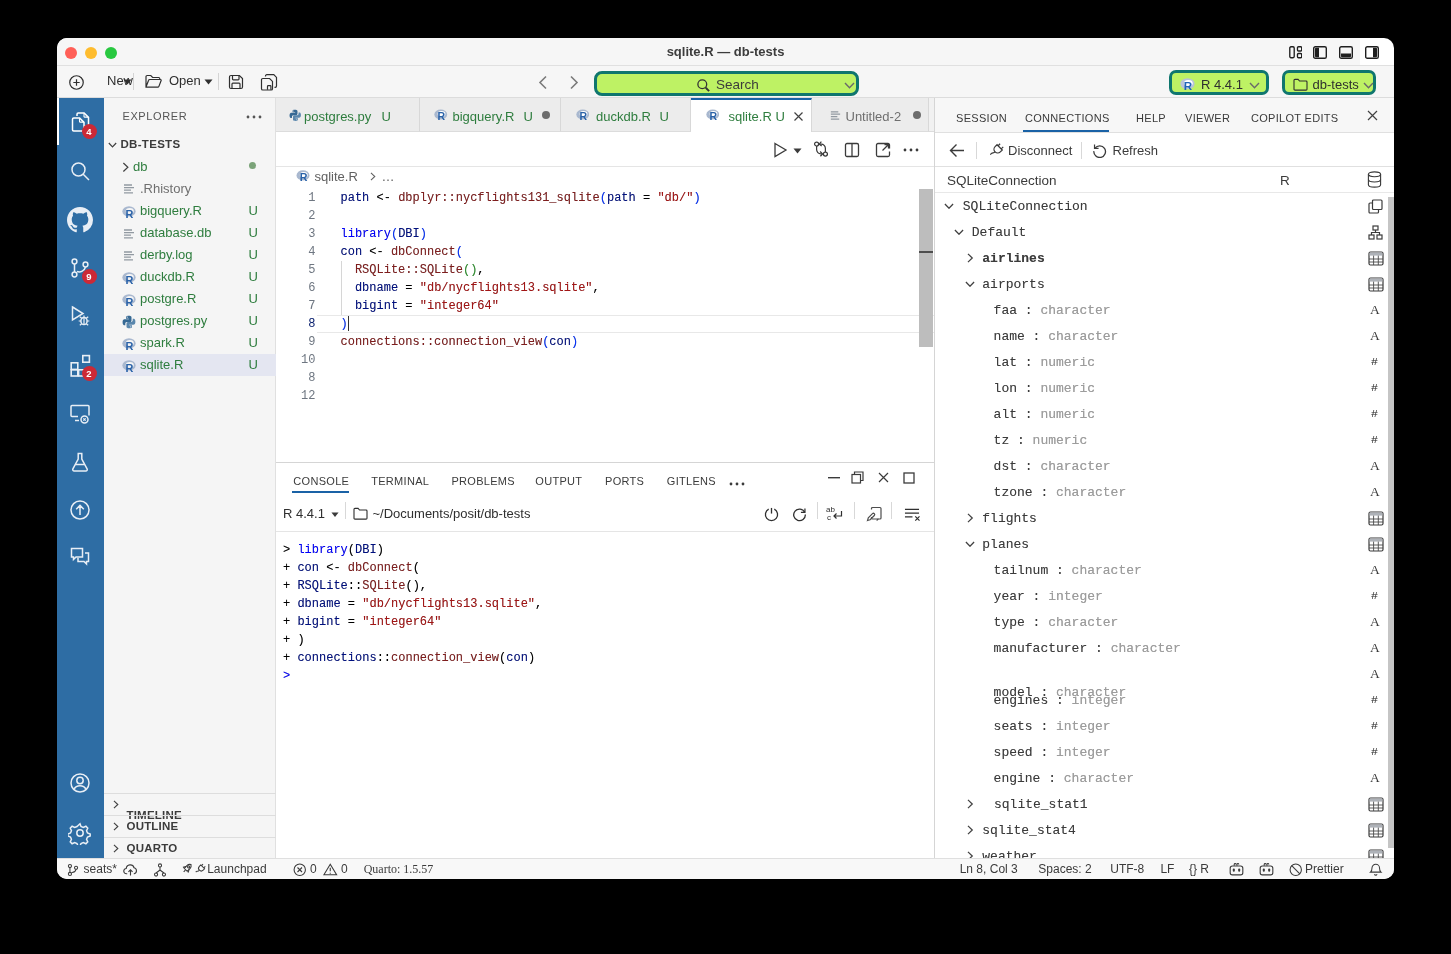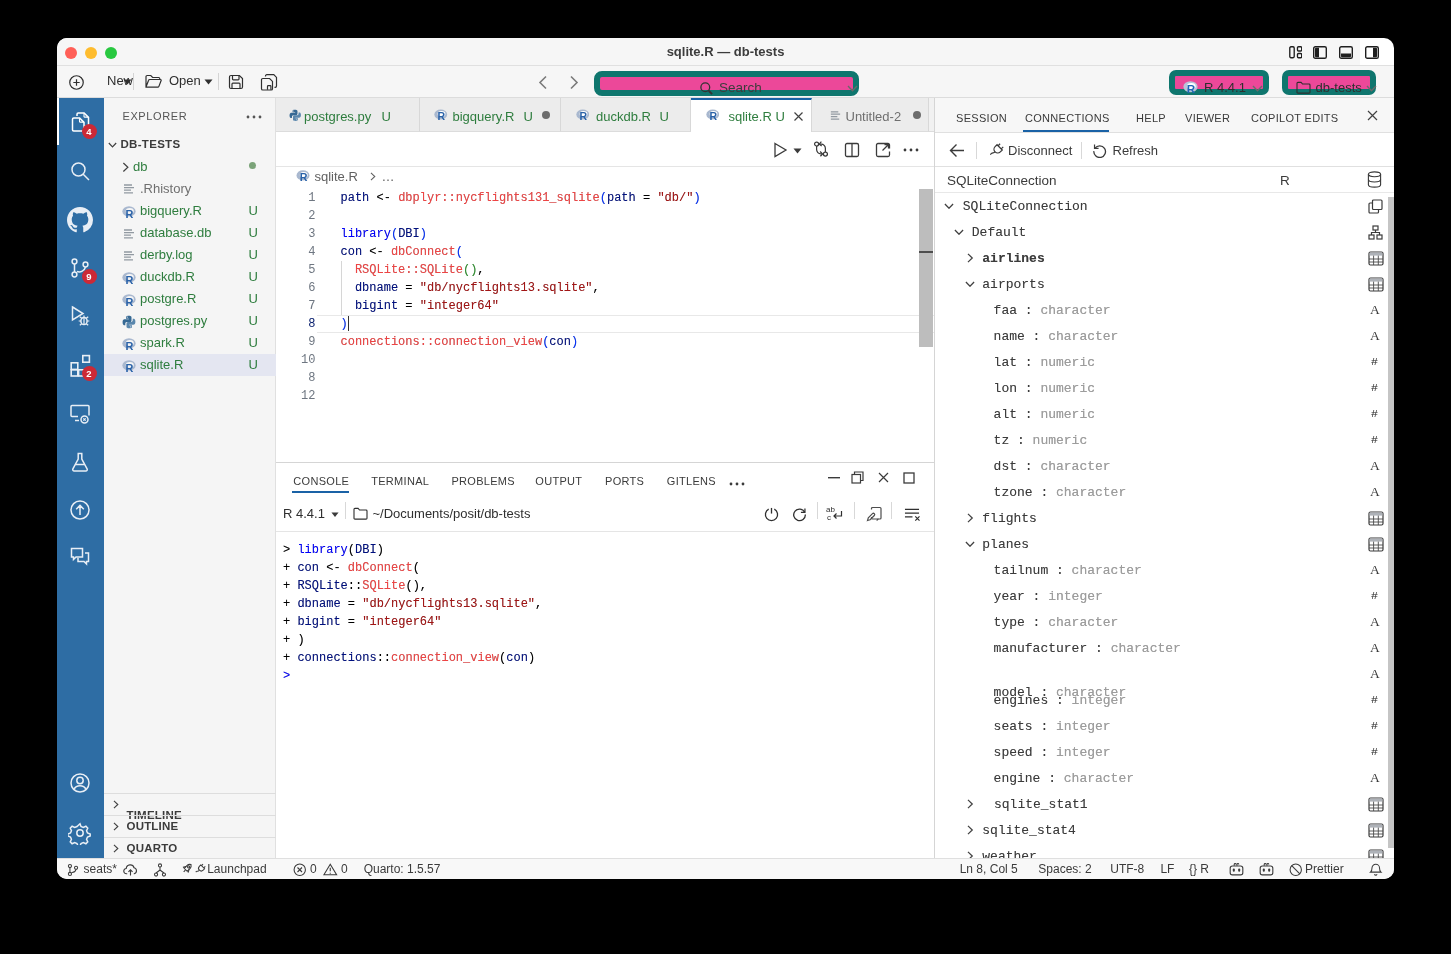--- a/index.html
+++ b/index.html
@@ -9,35 +9,35 @@
 #win { position:absolute; left:57px; top:38px; width:1337px; height:841px; background:#fff; border-radius:10px; overflow:hidden; }
 .abs { position:absolute; }
 
 #titlebar { position:absolute; left:0; top:0; width:1303px; height:27px; background:#f6f6f6; }
 .tl { position:absolute; top:9px; width:12px; height:12px; border-radius:50%; }
 #title { position:absolute; top:0; left:0; width:1337px; height:27px; line-height:28px; text-align:center; font-size:13px; font-weight:700; color:#3c3c3c; }
 
 #toolbar { position:absolute; left:0; top:27px; width:1337px; height:33px; background:#f6f6f6; border-top:1px solid #e0e0e0; border-bottom:1px solid #dcdcdc; }
 .tbtxt { position:absolute; font-size:13px; color:#2f2f2f; top:7px; }
 .tbsep { position:absolute; top:7px; width:1px; height:17px; background:#d4d4d4; }
-.pill { position:absolute; top:4px; height:25px; background:#ec4899; border:6px solid #0f766e; border-radius:7px; }
+.pill { position:absolute; top:4px; height:25px; background:#bef264; border:3px solid #0f766e; border-radius:7px; }
 
 #activitybar { position:absolute; left:0; top:59.5px; width:46.5px; height:760.5px; background:#2e6da4; }
 #sidebar { position:absolute; left:46.5px; top:59.5px; width:172px; height:760.5px; background:#f5f5f5; border-right:1px solid #e0e0e0; }
 #editorcol { position:absolute; left:218.5px; top:59.5px; width:658.5px; height:760.5px; background:#fff; }
 #rightpanel { position:absolute; left:877px; top:59.5px; width:460px; height:760.5px; background:#fff; border-left:1px solid #d5d5d5; }
 
 #statusbar { position:absolute; left:0; top:820px; width:1337px; height:21px; background:#f8f8f8; border-top:1px solid #dfdfdf; font-size:12px; color:#3b3b3b; }
 .st { position:absolute; top:3px; font-size:12px; color:#3b3b3b; white-space:nowrap; }
 
 .tab { position:absolute; top:0; height:34px; background:#ececec; border-right:1px solid #d8d8d8; border-bottom:1px solid #dcdcdc; font-size:13px; }
 .dot { display:inline-block; width:8px; height:8px; border-radius:50%; background:#6d6d6d; }
 .lnum { position:absolute; width:40px; text-align:right; color:#6e7681; font-family:"Liberation Mono", monospace; font-size:12px; height:18px; line-height:18px; }
 .cline { position:absolute; font-family:"Liberation Mono", monospace; font-size:12px; height:18px; line-height:18px; white-space:pre; text-shadow:0 0 0.6px rgba(0,0,0,0.35); }
-.nv { color:#001080; } .fn { color:#ef4444; } .st1 { color:#a31515; } .b1 { color:#0431fa; } .b2 { color:#319331; } .kw { color:#0000ff; }
+.nv { color:#001080; } .fn { color:#7f1d1d; } .st1 { color:#a31515; } .b1 { color:#0431fa; } .b2 { color:#319331; } .kw { color:#0000ff; }
 
 .ptab { position:absolute; top:0; height:31px; line-height:31px; font-size:11px; color:#3b3b3b; letter-spacing:0.3px; }
 .ttype { color:#9d9d9d; }
 .ficon { position:absolute; left:18px; top:4px; width:14px; height:14px; }
 svg { display:block; }
 .ic { position:absolute; }
 </style>
 </head>
 <body>
 <div id="win">
@@ -667,22 +667,22 @@
     <svg class="ic" style="left:236px; top:4px;" width="13.5" height="13.5" viewBox="0 0 15 15" fill="none" stroke="#3b3b3b" stroke-width="1.2">
         <circle cx="7.5" cy="7.5" r="6.3"></circle>
         <path d="M5 5 L10 10 M10 5 L5 10"></path>
       </svg>
     <div class="st" style="left:253px;">0</div>
     <svg class="ic" style="left:266px; top:4px;" width="14.5" height="13" viewBox="0 0 16 14" fill="none" stroke="#3b3b3b" stroke-width="1.2">
         <path d="M8 1.2 L15 12.8 H1 Z"></path>
         <path d="M8 5.2 V9 M8 10.5 V11.8"></path>
       </svg>
     <div class="st" style="left:284px;">0</div>
-    <div class="st" style="left:306.7px;">Quarto: 1.5.57</div>
-    <div class="st" style="left:902.7px;">Ln 8, Col 5</div>
+    <div class="st" style="left:306.7px;font-family:Liberation Serif, serif;">Quarto: 1.5.57</div>
+    <div class="st" style="left:902.7px;">Ln 8, Col 3</div>
     <div class="st" style="left:981.3px;">Spaces: 2</div>
     <div class="st" style="left:1053.3px;">UTF-8</div>
     <div class="st" style="left:1103.4px;">LF</div>
     <div class="st" style="left:1131.9px;">{} R</div>
     <svg class="ic" style="left:1172px; top:4px;" width="15" height="13" viewBox="0 0 16 14" fill="none" stroke="#3b3b3b" stroke-width="1.2">
         <rect x="1.2" y="3.2" width="13.6" height="9.6" rx="2.4"></rect>
         <path d="M5.5 3 V1.6 a1 1 0 0 1 2 0 M8.5 3 V1.6 a1 1 0 0 1 2 0" stroke-width="1.1"></path>
         <rect x="4" y="6" width="2.2" height="3.4" rx="1.1" fill="#3b3b3b" stroke="none"></rect>
         <rect x="9.8" y="6" width="2.2" height="3.4" rx="1.1" fill="#3b3b3b" stroke="none"></rect>
       </svg>

